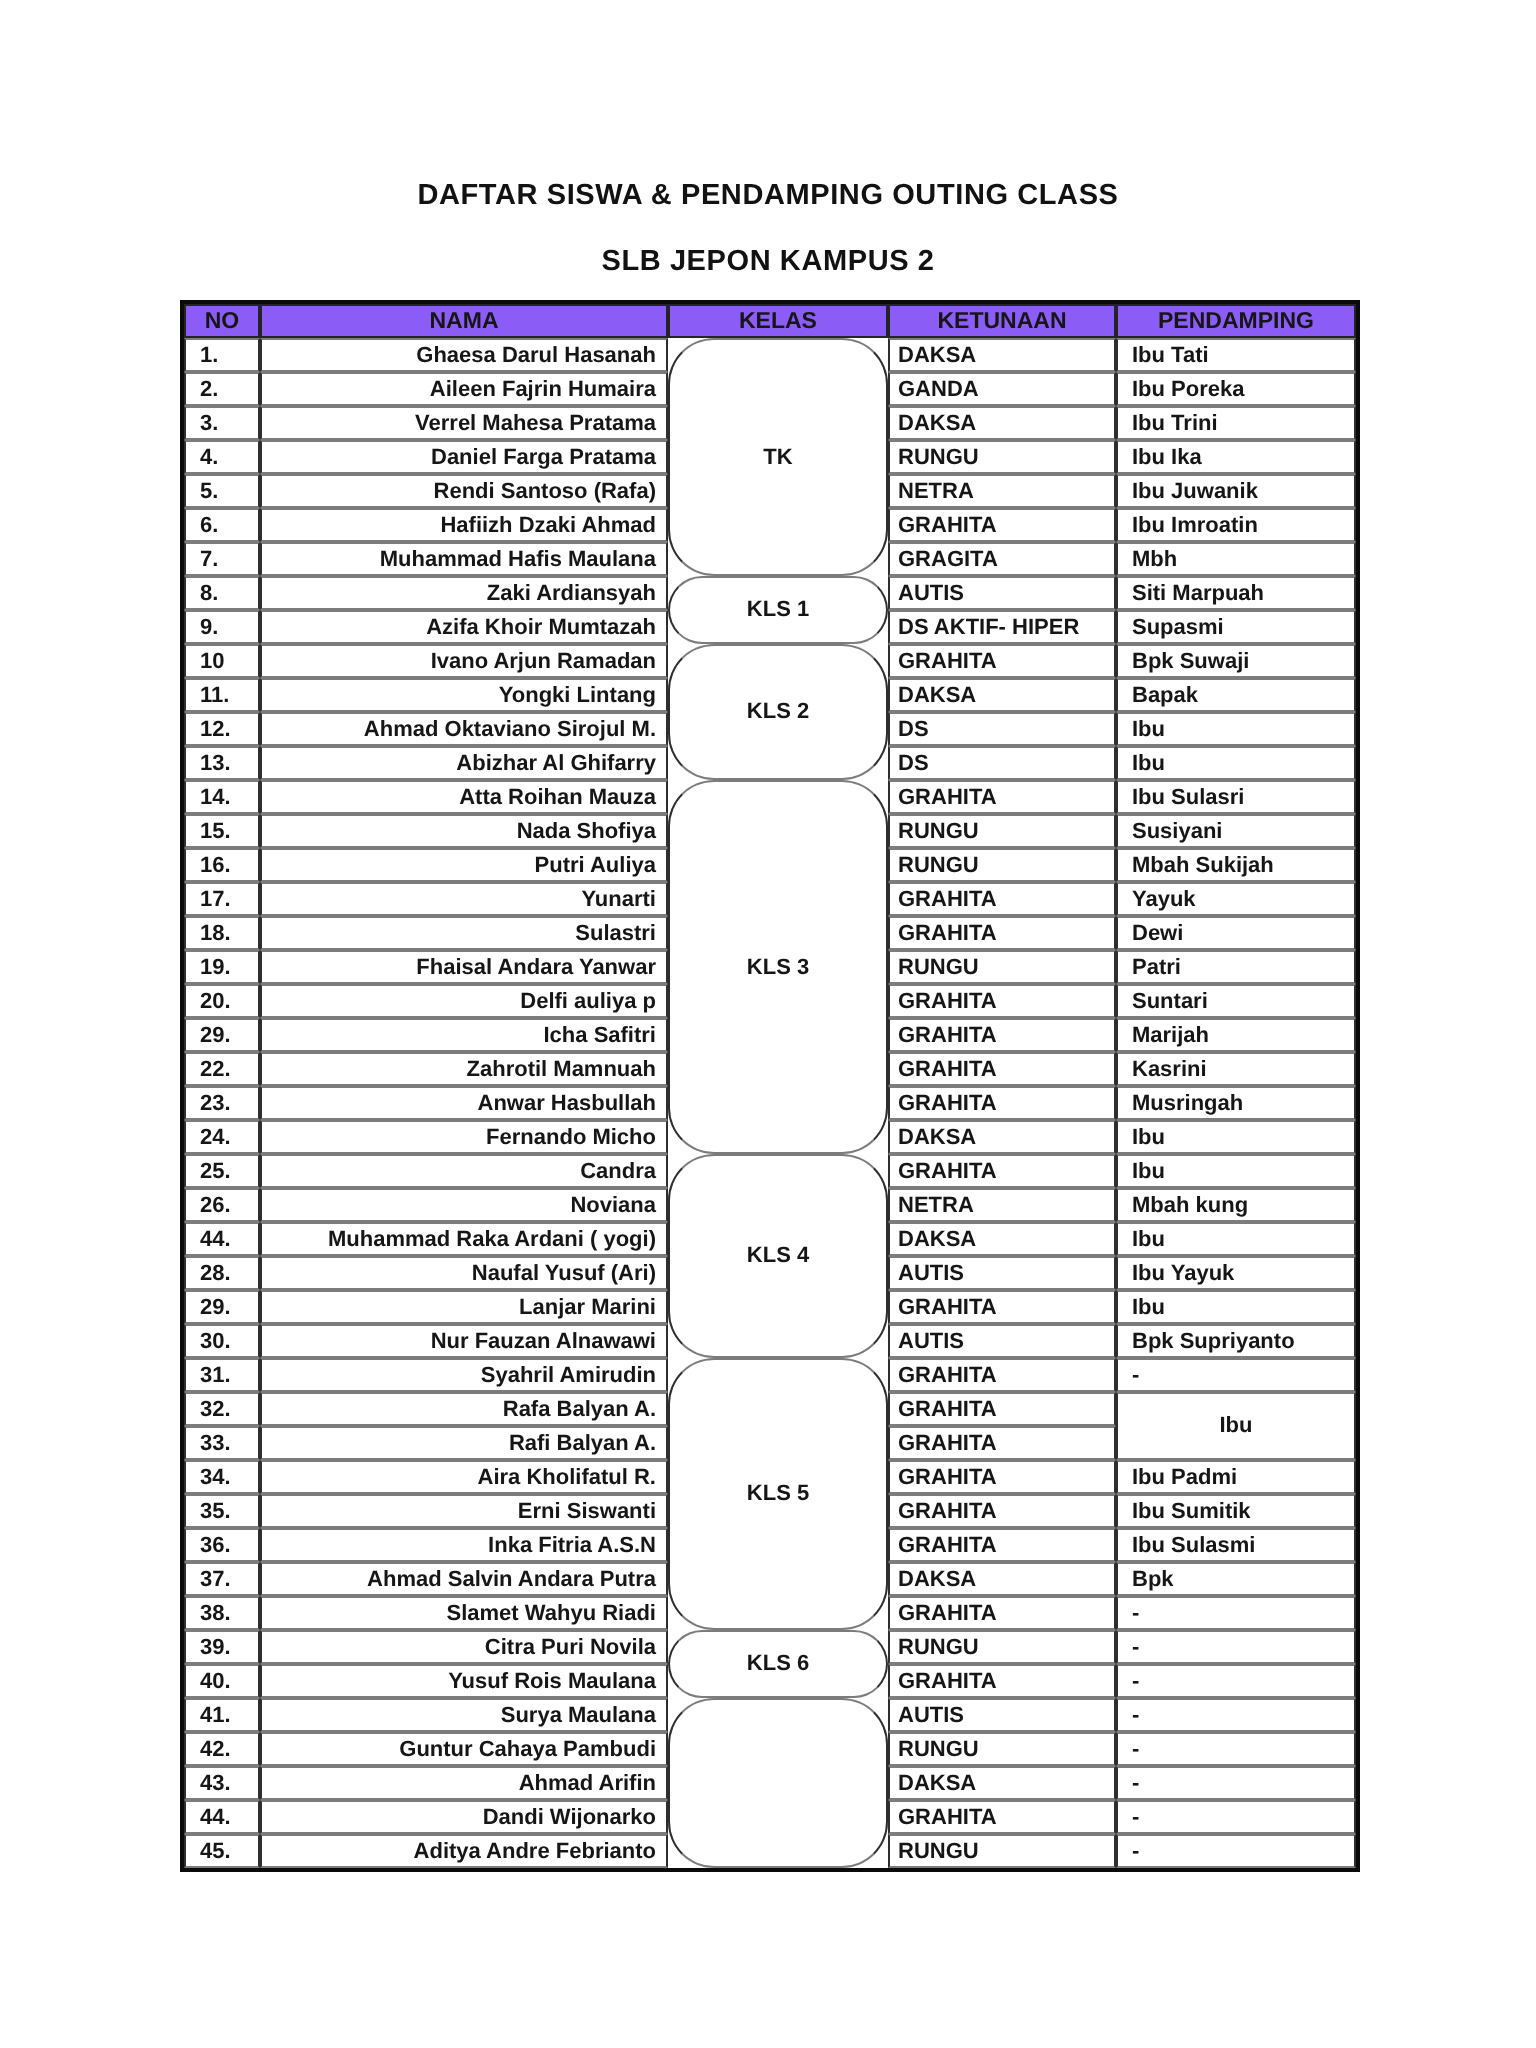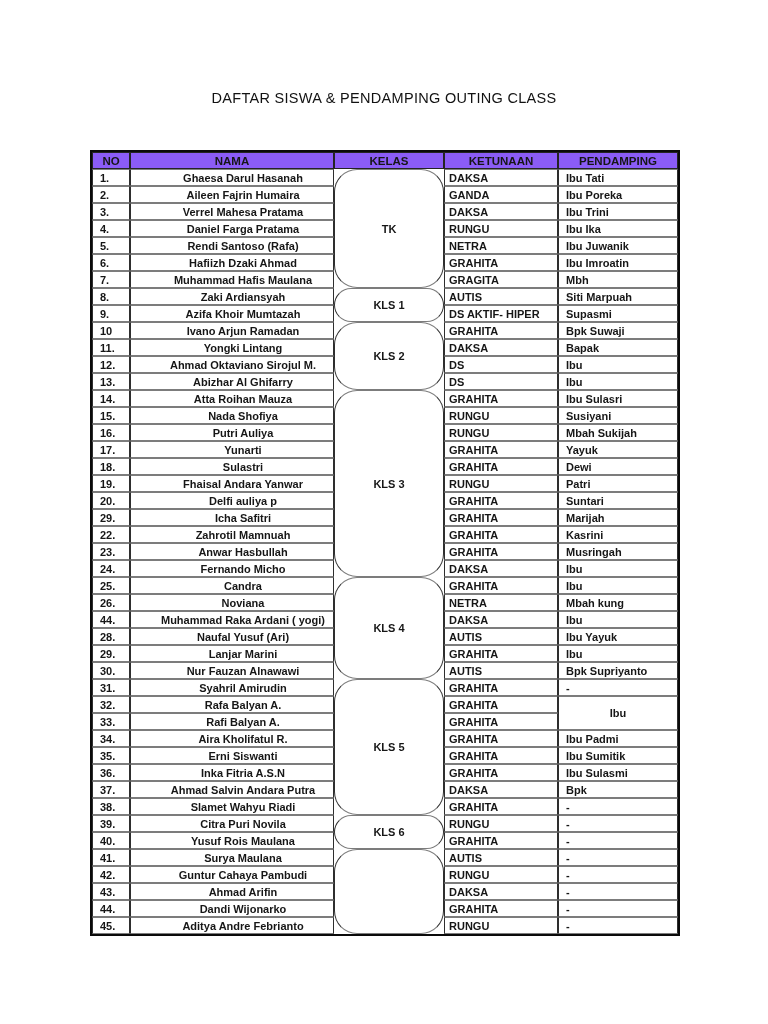--- a/index.html
+++ b/index.html
@@ -12,21 +12,21 @@
     color: #161616;
     overflow: hidden;
   }
   .doc-title {
     position: absolute;
     top: 90px;
     left: 0;
     width: 768px;
     text-align: center;
     font-size: 14.5px;
-    font-weight: normal;
+    font-weight: bold;
     letter-spacing: 0.3px;
     color: #121212;
   }
   .doc-subtitle {
     position: absolute;
     top: 123px;
     left: 0;
     width: 768px;
     text-align: center;
     font-size: 14.5px;
@@ -62,33 +62,34 @@
   .student-table td {
     height: 17px;
     font-size: 11px;
     line-height: 14px;
     padding: 0 5px;
     border: 1px solid;
     border-color: #7c7c7c #2e2e2e; 
     background: #ffffff;
   }
   .student-table td.col-no       { text-align: left; padding-left: 7px; }
-  .student-table td.col-nama     { text-align: center; padding-left: 27px; }
+  .student-table td.col-nama     { text-align: right; padding-left: 27px; }
   .student-table td.col-kelas    { text-align: center; vertical-align: middle; border-radius: 23px; }
   .student-table td.col-ketunaan { text-align: left; padding-left: 4px; }
   .student-table td.col-pendamping { text-align: left; padding-left: 7px; }
   .student-table td.merged-center  { text-align: center; vertical-align: middle; padding-left: 5px; }
 </style>
 </head>
 <body>
 
 <div class="page">
 
   <div class="doc-title">DAFTAR SISWA &amp; PENDAMPING OUTING CLASS</div>
 
+  <div class="doc-subtitle">SLB JEPON KAMPUS 2</div>
 
   <table class="student-table">
     <colgroup>
       <col style="width:38px">
       <col style="width:204px">
       <col style="width:110px">
       <col style="width:114px">
       <col style="width:120px">
     </colgroup>
     <thead>

